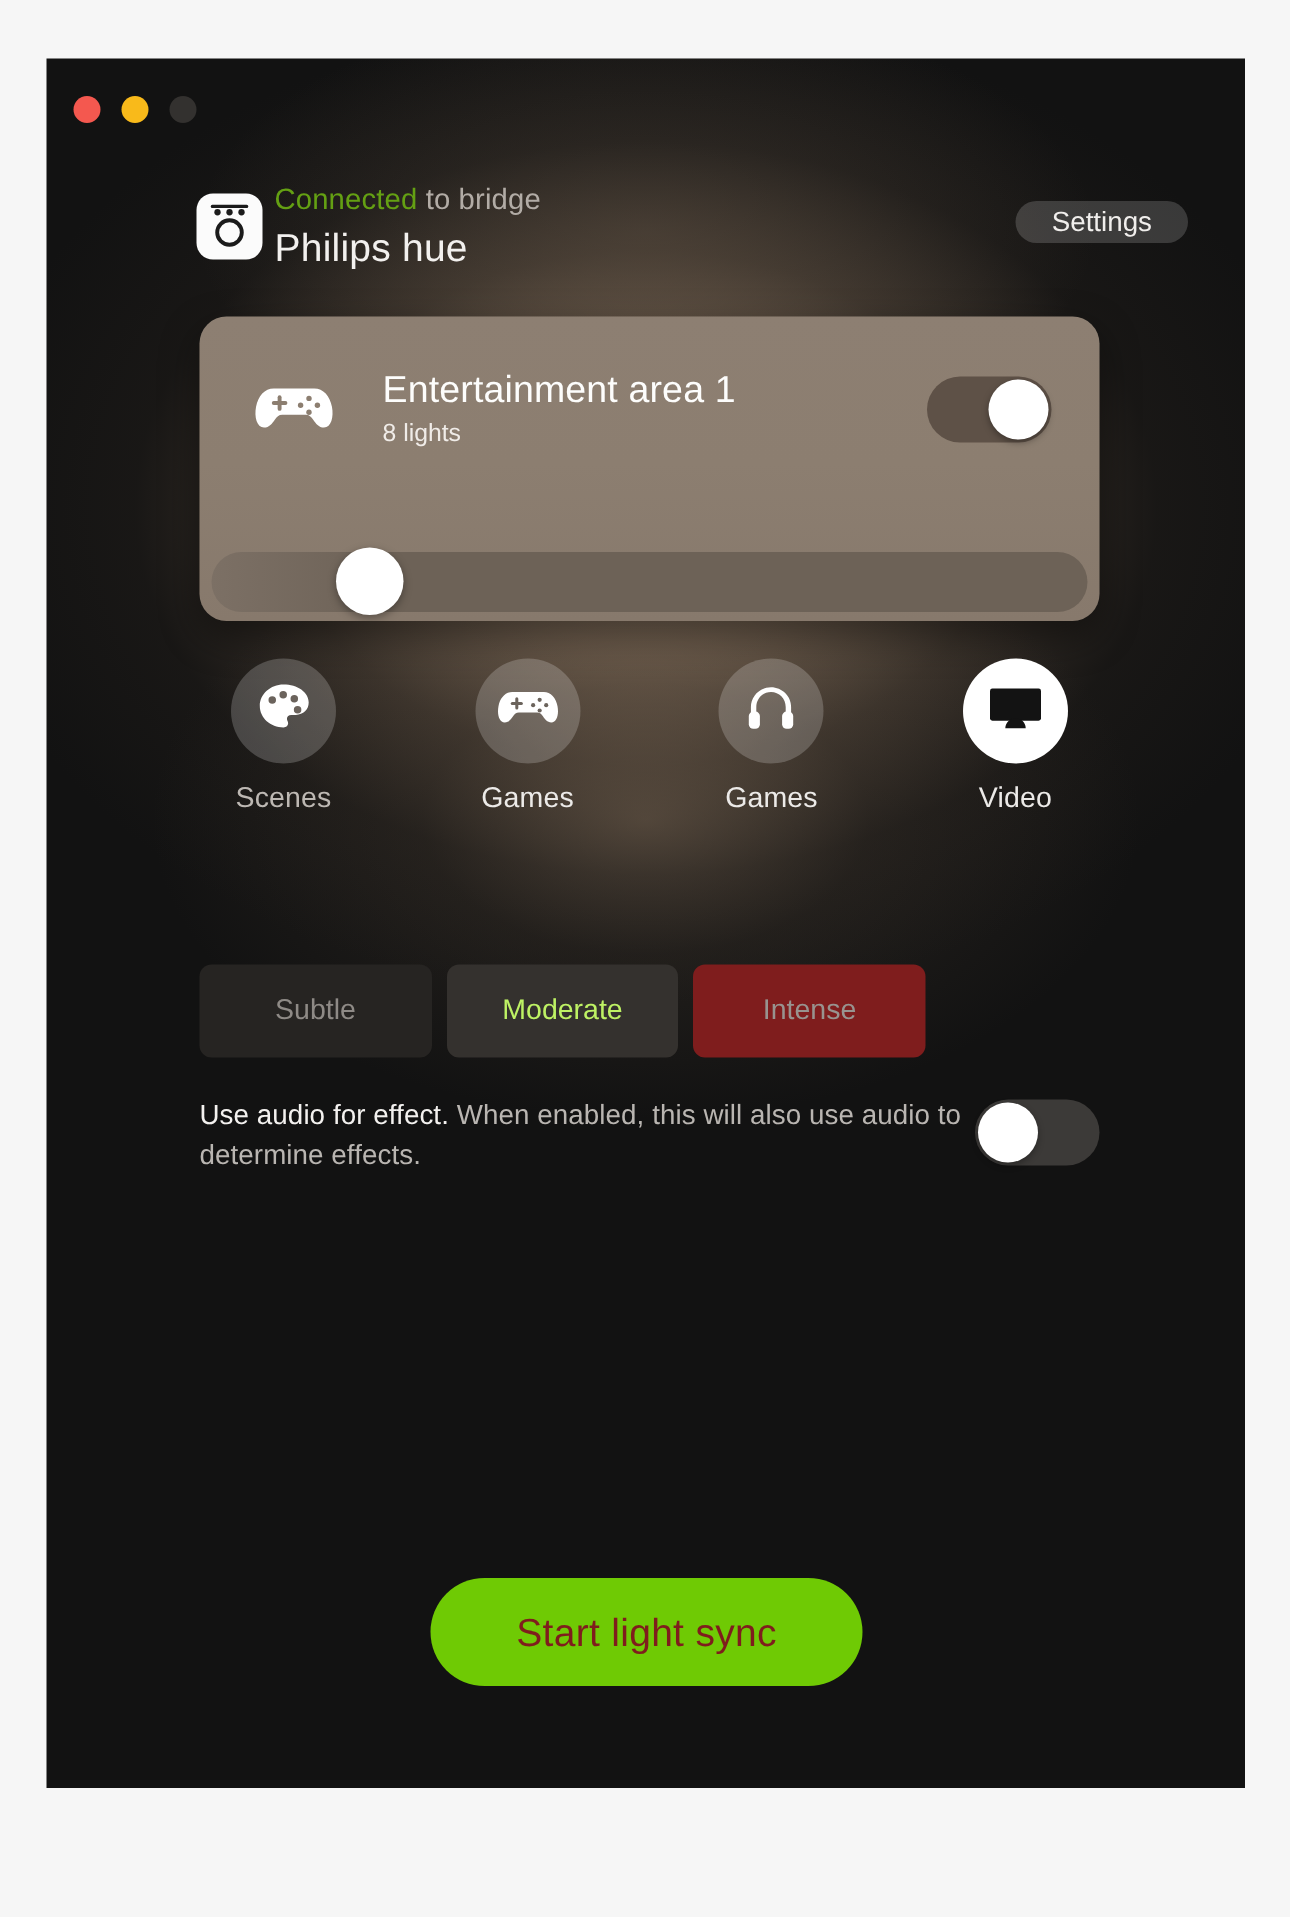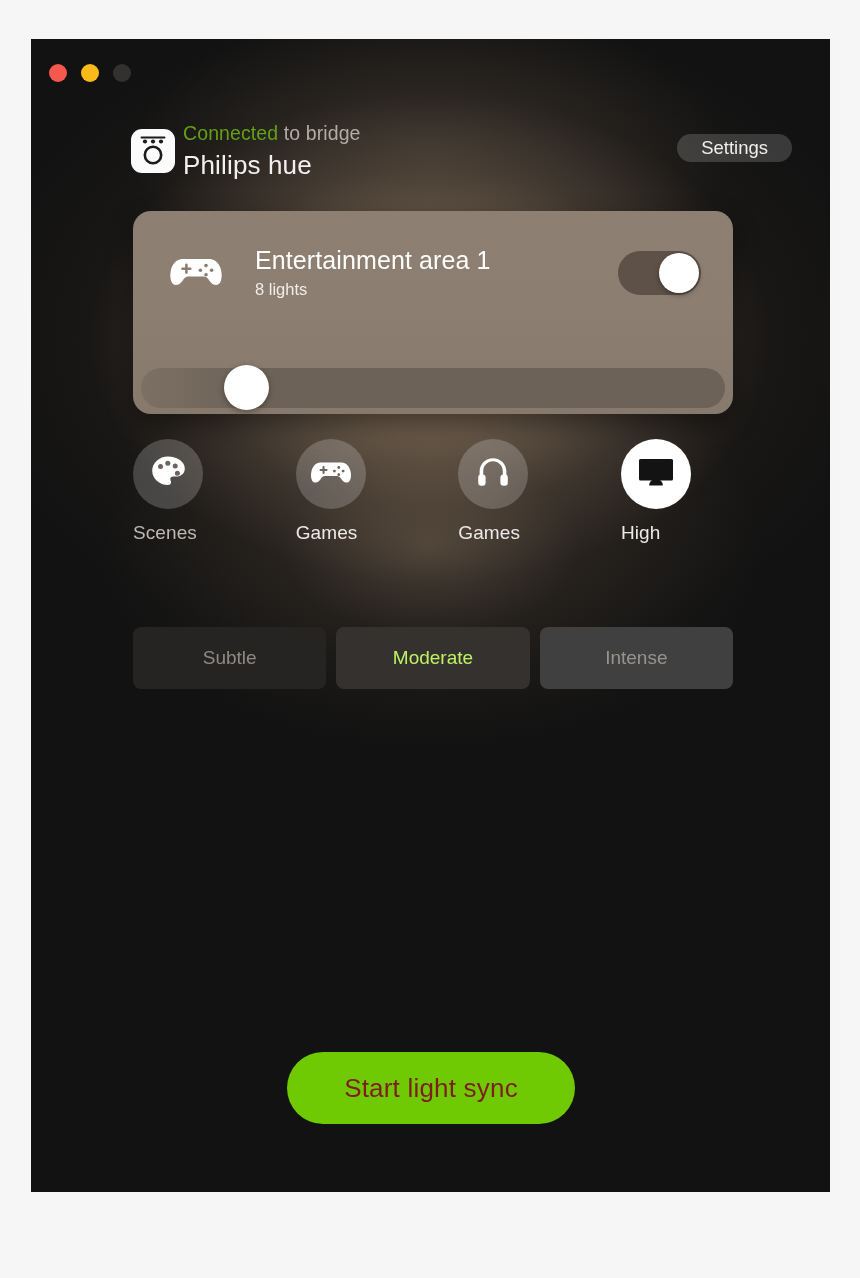--- a/index.html
+++ b/index.html
@@ -213,20 +213,21 @@
     left: 102px;
     top: 400px;
     width: 600px;
     display: flex;
     justify-content: space-between;
   }
   .mode-item {
     width: 112px;
     display: flex;
     flex-direction: column;
+    align-items: center;
     cursor: pointer;
   }
   .mode-circle {
     width: 70px; height: 70px;
     border-radius: 50%;
     background: rgba(255,255,255,0.20);
     display: flex;
     align-items: center;
     justify-content: center;
   }
@@ -238,38 +239,38 @@
     font-size: 19px;
     color: #eceae8;
     letter-spacing: 0.1px;
   }
   .mode-item.dim .mode-label { color: #bdb8b3; }
 
   
   .intensity-row {
     position: absolute;
     left: 102px;
-    top: 588px;
-    width: 600px;
+    top: 604px;
+    width: 484px;
     display: flex;
     gap: 10px;
   }
   .intensity-btn {
     flex: 1;
     height: 62px;
     border: none;
     border-radius: 8px;
     background: #262422;
     color: #8e8a86;
     font-size: 19px;
     font-family: "Liberation Sans", sans-serif;
     cursor: pointer;
   }
   .intensity-btn.lvl2 { background: #34312e; color: #bef264; }
-  .intensity-btn.lvl4 { background: #404040; color: #98938f; }
+  .intensity-btn.lvl4 { background: #7f1d1d; color: #98938f; }
   .intensity-btn.selected {
     background: #706d6a;
     color: #ffffff;
   }
 
   
   .audio-row {
     position: absolute;
     left: 102px;
     top: 690px;
@@ -439,28 +440,34 @@
 
       <div class="mode-item selected">
         <div class="mode-circle">
           <span>
             <svg width="40" height="34" viewBox="0 0 40 34">
               <rect x="3" y="4" width="34" height="21.5" rx="1.6" fill="#131313"></rect>
               <path d="M13.2 30.5c0-3.7 3-6.7 6.8-6.7s6.8 3 6.8 6.7z" fill="#131313"></path>
             </svg>
           </span>
         </div>
-        <div class="mode-label">High</div>
+        <div class="mode-label">Video</div>
       </div>
 
     </div>
 
     <div class="intensity-row">
       <button class="intensity-btn lvl1">Subtle</button>
       <button class="intensity-btn lvl2">Moderate</button>
       <button class="intensity-btn lvl4">Intense</button>
     </div>
 
+    <div class="audio-row">
+      <div class="audio-text"><b>Use audio for effect.</b><span> When enabled, this will also use audio to determine effects.</span></div>
+      <div class="audio-toggle">
+        <div class="knob"></div>
+      </div>
+    </div>
 
     <button class="start-button">Start light sync</button>
 
   </div>
 </div>
 
 </body></html>

